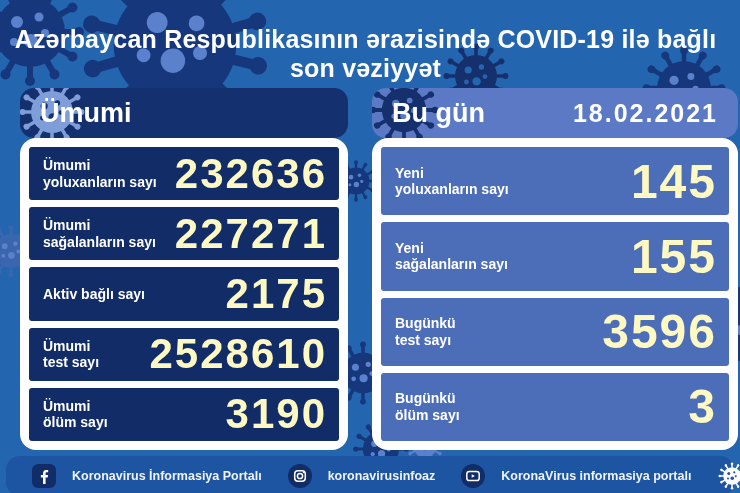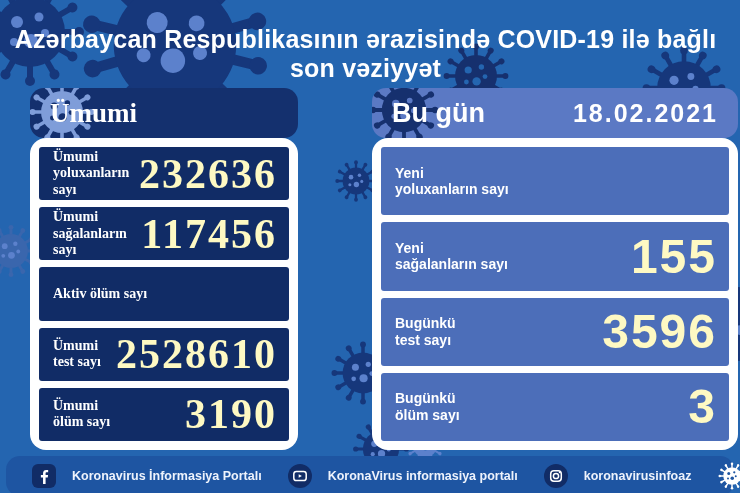--- a/index.html
+++ b/index.html
@@ -8,21 +8,21 @@
     background:#2465b0;
     font-family:"Liberation Sans","DejaVu Sans",sans-serif;
     -webkit-font-smoothing:antialiased;
   }
   .deco{position:absolute;z-index:0;pointer-events:none;}
   .page-title{
     position:absolute;z-index:2;left:0;right:9px;top:25px;text-align:center;
     color:#ffffff;font-size:25px;font-weight:bold;letter-spacing:.2px;
   }
   .panel{position:absolute;top:88px;z-index:1;}
-  .panel-left{left:30px;width:268px;font-family:Liberation Serif, serif;}
+  .panel-left{left:20px;width:328px;}
   .panel-right{left:372px;width:366px;}
   .panel-header{
     position:relative;height:50px;border-radius:14px;overflow:hidden;
     display:flex;align-items:center;justify-content:space-between;padding:0 20px;
     box-sizing:border-box;
   }
   .panel-left .panel-header{background:#14306e;}
   .panel-right .panel-header{background:#5b79c4;}
   .hdr-virus{position:absolute;pointer-events:none;}
   .panel-title{position:relative;z-index:1;color:#fff;font-size:27px;font-weight:bold;}
@@ -171,27 +171,28 @@
           <span>Ümumi</span>
           <span>yoluxanların sayı</span>
         </div>
         <div class="val">232636</div>
       </div>
       <div class="row">
         <div class="lbl">
           <span>Ümumi</span>
           <span>sağalanların sayı</span>
         </div>
-        <div class="val">117456</div>
-      </div>
-      <div class="row">
-        <div class="lbl">
-          <span>Aktiv ölüm sayı</span>
-
-        </div>
+        <div class="val">227271</div>
+      </div>
+      <div class="row">
+        <div class="lbl">
+          <span>Aktiv bağlı sayı</span>
+
+        </div>
+        <div class="val">2175</div>
       </div>
       <div class="row">
         <div class="lbl">
           <span>Ümumi</span>
           <span>test sayı</span>
         </div>
         <div class="val">2528610</div>
       </div>
       <div class="row">
         <div class="lbl">
@@ -210,20 +211,21 @@
         </svg>
       <span class="panel-title">Bu gün</span>
       <span class="panel-date">18.02.2021</span>
     </div>
     <div class="panel-body">
       <div class="row">
         <div class="lbl">
           <span>Yeni</span>
           <span>yoluxanların sayı</span>
         </div>
+        <div class="val">145</div>
       </div>
       <div class="row">
         <div class="lbl">
           <span>Yeni</span>
           <span>sağalanların sayı</span>
         </div>
         <div class="val">155</div>
       </div>
       <div class="row">
         <div class="lbl">
@@ -249,36 +251,36 @@
         <svg width="24" height="24" viewBox="0 0 24 24">
             <path fill="#ffffff" d="M13.6 20v-6.4h2.15l.32-2.5H13.6V9.5c0-.72.2-1.21 1.24-1.21h1.32V6.05c-.23-.03-1.01-.1-1.93-.1-1.9 0-3.2 1.16-3.2 3.3v1.85H8.88v2.5h2.15V20h2.57z"></path>
           </svg>
       </span>
       <span class="social-label">Koronavirus İnformasiya Portalı</span>
     </div>
 
     <div class="social">
       <span class="ic ic-ci">
         <svg width="24" height="24" viewBox="0 0 24 24" fill="none" stroke="#ffffff" stroke-width="1.5">
-          <rect x="5.8" y="7.5" width="12.4" height="9" rx="2.6"></rect>
-          <path d="M10.7 10.3l3.2 1.7-3.2 1.7z" fill="#ffffff" stroke="none"></path>
+          <rect x="6.7" y="6.7" width="10.6" height="10.6" rx="3.2"></rect>
+          <circle cx="12" cy="12" r="2.6"></circle>
+          <circle cx="15.6" cy="8.4" r="0.8" fill="#ffffff" stroke="none"></circle>
         </svg>
       </span>
-      <span class="social-label">KoronaVirus informasiya portalı</span>
+      <span class="social-label">koronavirusinfoaz</span>
     </div>
 
     <div class="social">
       <span class="ic ic-ci">
         <svg width="24" height="24" viewBox="0 0 24 24" fill="none" stroke="#ffffff" stroke-width="1.5">
-          <rect x="6.7" y="6.7" width="10.6" height="10.6" rx="3.2"></rect>
-          <circle cx="12" cy="12" r="2.6"></circle>
-          <circle cx="15.6" cy="8.4" r="0.8" fill="#ffffff" stroke="none"></circle>
+          <rect x="5.8" y="7.5" width="12.4" height="9" rx="2.6"></rect>
+          <path d="M10.7 10.3l3.2 1.7-3.2 1.7z" fill="#ffffff" stroke="none"></path>
         </svg>
       </span>
-      <span class="social-label">koronavirusinfoaz</span>
+      <span class="social-label">KoronaVirus informasiya portalı</span>
     </div>
 
     <div class="logo">
       <svg class="logo-virus" viewBox="0 0 120 120" width="30" height="30" style="color:#ffffff;--spots:#1e55a2">
           <use href="#virus"></use>
         </svg>
       <span class="logo-text">KoronaVirus</span>
 
     </div>
 

